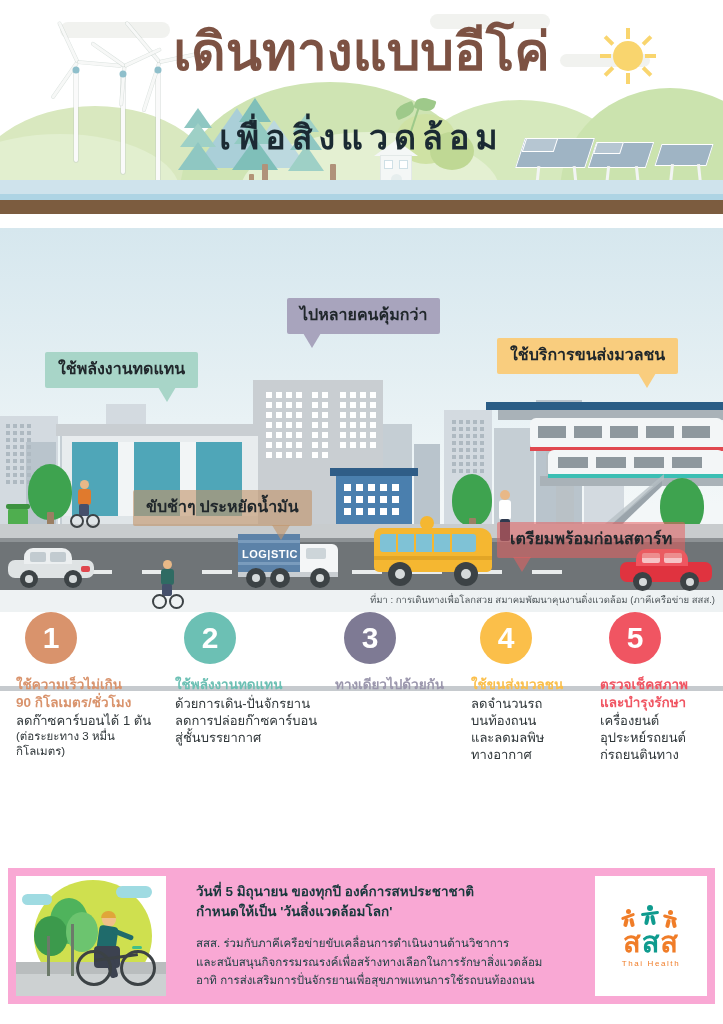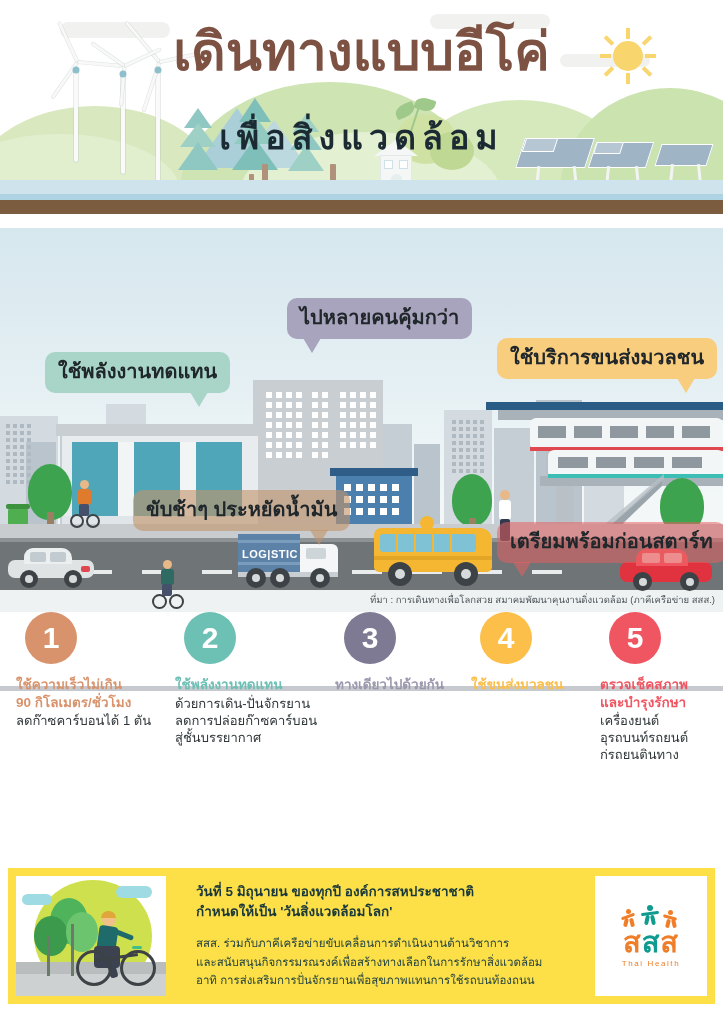--- a/index.html
+++ b/index.html
@@ -106,23 +106,23 @@
 
   .sidewalk { position:absolute; left:0; top:296px; width:723px; height:18px; background:#c8ccce; }
   .road { position:absolute; left:0; top:314px; width:723px; height:56px; background:#6f7477; }
   .road-edge { position:absolute; left:0; top:310px; width:723px; height:4px; background:#8d9295; }
   .lane { position:absolute; top:342px; height:4px; background:#e9ecec; }
   .road-bottom { position:absolute; left:0; top:370px; width:723px; height:18px; background:#c8ccce; }
 
   .bldg { position:absolute; }
 
   .bubble {
-    position:absolute; border-radius:10px; padding:7px 13px 9px;
-    font-size:20px; font-weight:bold; color:#20272b; white-space:nowrap;
-    z-index:20; line-height:1.25;
+    position:absolute; border-radius:2px; padding:7px 13px 9px;
+    font-size:16px; font-weight:bold; color:#20272b; white-space:nowrap;
+    z-index:20; line-height:1.25;font-family:Liberation Serif, serif;
   }
   .bubble::after {
     content:""; position:absolute; width:0; height:0;
     border-left:9px solid transparent; border-right:9px solid transparent;
     border-top-width:15px; border-top-style:solid;
   }
   .bub-tail-l::after { left:16px; bottom:-14px; }
   .bub-tail-r::after { right:22px; bottom:-14px; }
 
   .credit {
@@ -154,21 +154,21 @@
     color:#ffffff; font-size:30px; font-weight:bold; line-height:1;
     margin-left:9px; z-index:3;
   }
   .step-head { margin-top:12px; font-size:13.5px; font-weight:bold; line-height:1.3; }
   .step-body { margin-top:1px; font-size:13px; color:#2f3639; line-height:1.32; }
   .step-note { font-size:11.5px; color:#2f3639; line-height:1.32; }
 
   
   .footer {
     position:absolute; left:8px; top:868px; width:707px; height:136px;
-    background:#fde047;
+    background:#f9a8d4;
   }
   .foot-img { position:absolute; left:8px; top:8px; width:150px; height:120px; background:#ffffff; overflow:hidden; }
   .foot-blob { position:absolute; left:18px; top:4px; width:118px; height:112px; border-radius:50%; background:#cfe04f; }
   .foot-ground { position:absolute; left:0; bottom:0; width:150px; height:34px; background:#b9bdbe; }
   .foot-text { position:absolute; left:188px; top:14px; width:420px; }
   .foot-h { font-size:13.5px; font-weight:bold; color:#18383c; line-height:1.45; }
   .foot-p { margin-top:13px; font-size:11.5px; color:#1d3f42; line-height:1.62; }
   .logo-box { position:absolute; right:8px; top:8px; width:112px; height:120px; background:#ffffff;
               display:flex; flex-direction:column; align-items:center; justify-content:center; }
   .logo-figs { position:relative; width:70px; height:22px; margin-bottom:1px; }
@@ -688,20 +688,23 @@
       <div class="circle" data-name="step-number-badge-1" style="background:#d9936c;">
         <span data-name="step-number">1</span>
       </div>
       <div class="step-head" data-name="step-headline-1" style="color:#d9936c;">
         <div data-name="step-headline-line">ใช้ความเร็วไม่เกิน</div>
         <div data-name="step-headline-line">90 กิโลเมตร/ชั่วโมง</div>
       </div>
       <div class="step-body" data-name="step-body-1">
         <div data-name="step-body-line">ลดก๊าซคาร์บอนได้ 1 ตัน</div>
       </div>
+      <div class="step-note" data-name="step-note-1">
+        <div data-name="step-note-line">(ต่อระยะทาง 3 หมื่นกิโลเมตร)</div>
+      </div>
     </div>
 
     <div class="step" data-name="step-item-2" style="left:175px;width:150px;">
       <div class="circle" data-name="step-number-badge-2" style="background:#6cc0b4;">
         <span data-name="step-number">2</span>
       </div>
       <div class="step-head" data-name="step-headline-2" style="color:#6cc0b4;">
         <div data-name="step-headline-line">ใช้พลังงานทดแทน</div>
       </div>
       <div class="step-body" data-name="step-body-2">
@@ -720,33 +723,39 @@
       </div>
     </div>
 
     <div class="step" data-name="step-item-4" style="left:471px;width:120px;">
       <div class="circle" data-name="step-number-badge-4" style="background:#fbbf4a;">
         <span data-name="step-number">4</span>
       </div>
       <div class="step-head" data-name="step-headline-4" style="color:#fbbf4a;">
         <div data-name="step-headline-line">ใช้ขนส่งมวลชน</div>
       </div>
+      <div class="step-body" data-name="step-body-4">
+        <div data-name="step-body-line">ลดจำนวนรถ</div>
+        <div data-name="step-body-line">บนท้องถนน</div>
+        <div data-name="step-body-line">และลดมลพิษ</div>
+        <div data-name="step-body-line">ทางอากาศ</div>
+      </div>
     </div>
 
     <div class="step" data-name="step-item-5" style="left:600px;width:120px;">
       <div class="circle" data-name="step-number-badge-5" style="background:#f05562;">
         <span data-name="step-number">5</span>
       </div>
       <div class="step-head" data-name="step-headline-5" style="color:#f05562;">
         <div data-name="step-headline-line">ตรวจเช็คสภาพ</div>
         <div data-name="step-headline-line">และบำรุงรักษา</div>
       </div>
       <div class="step-body" data-name="step-body-5">
         <div data-name="step-body-line">เครื่องยนต์</div>
-        <div data-name="step-body-line">อุรถบนท์รถยนต์</div>
+        <div data-name="step-body-line">อุประหย์รถยนต์</div>
         <div data-name="step-body-line">ก่รถยนตินทาง</div>
       </div>
     </div>
   </div>
 
   <div class="footer" data-name="footer-banner">
 
     <div class="foot-img" data-name="footer-illustration">
       <div class="foot-blob" data-name="illustration-backdrop"></div>
       <div class="foot-ground" data-name="illustration-ground"></div>

